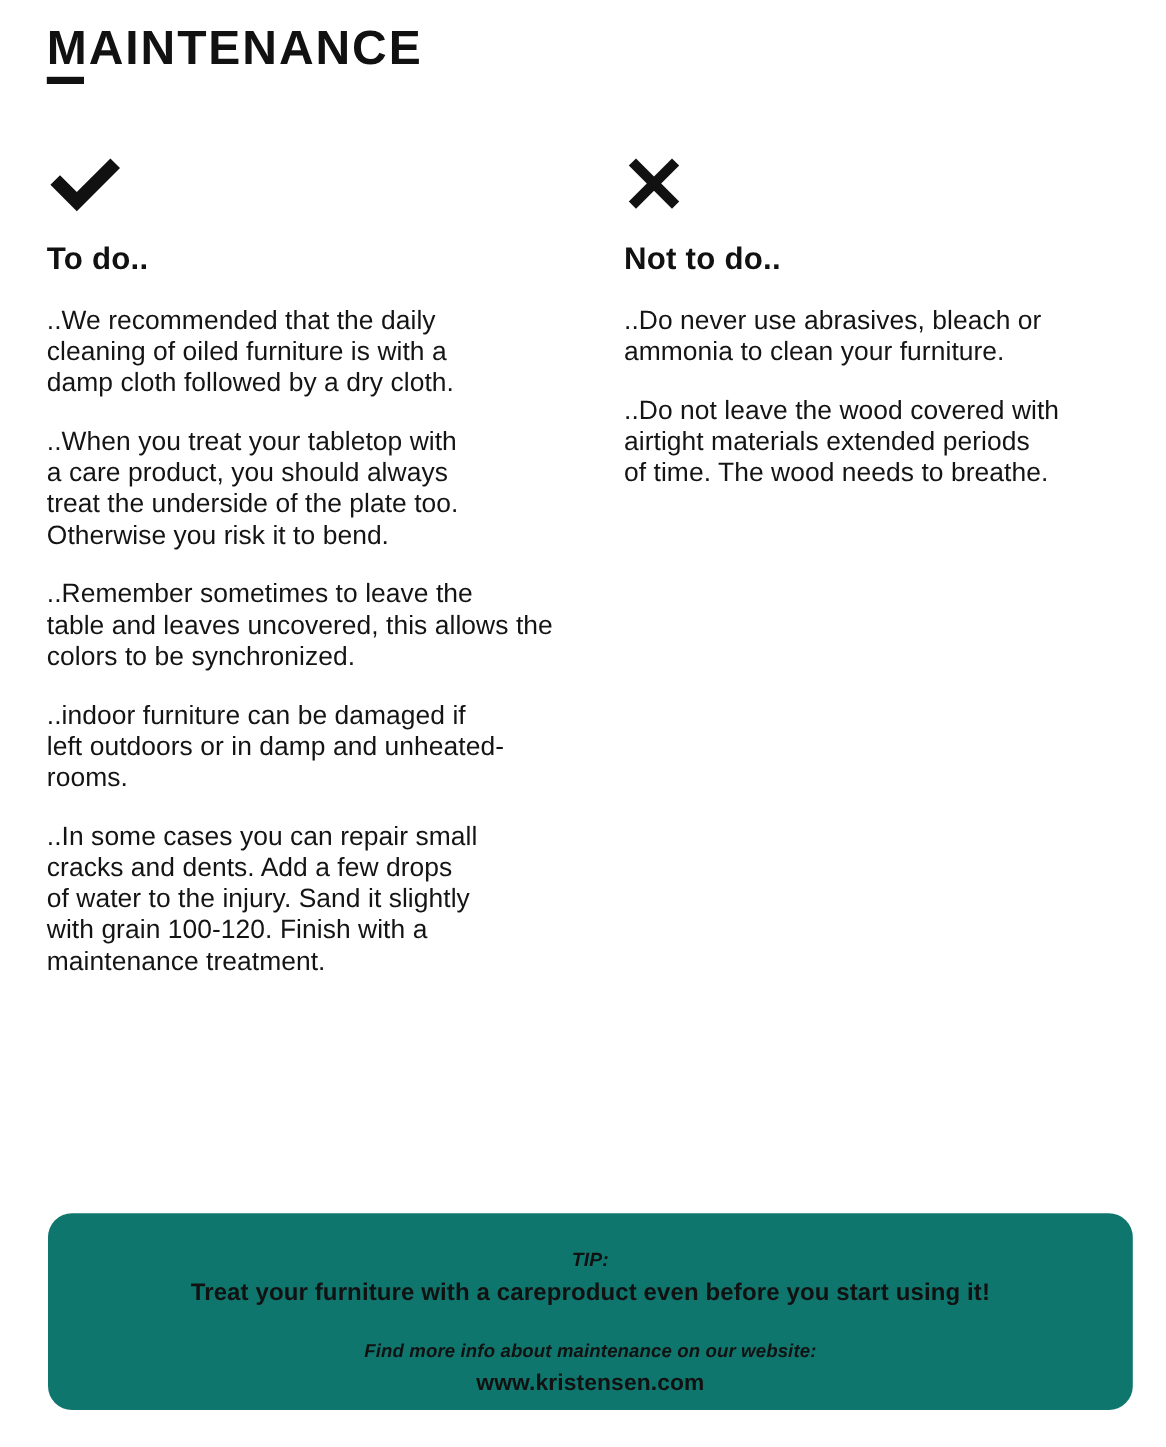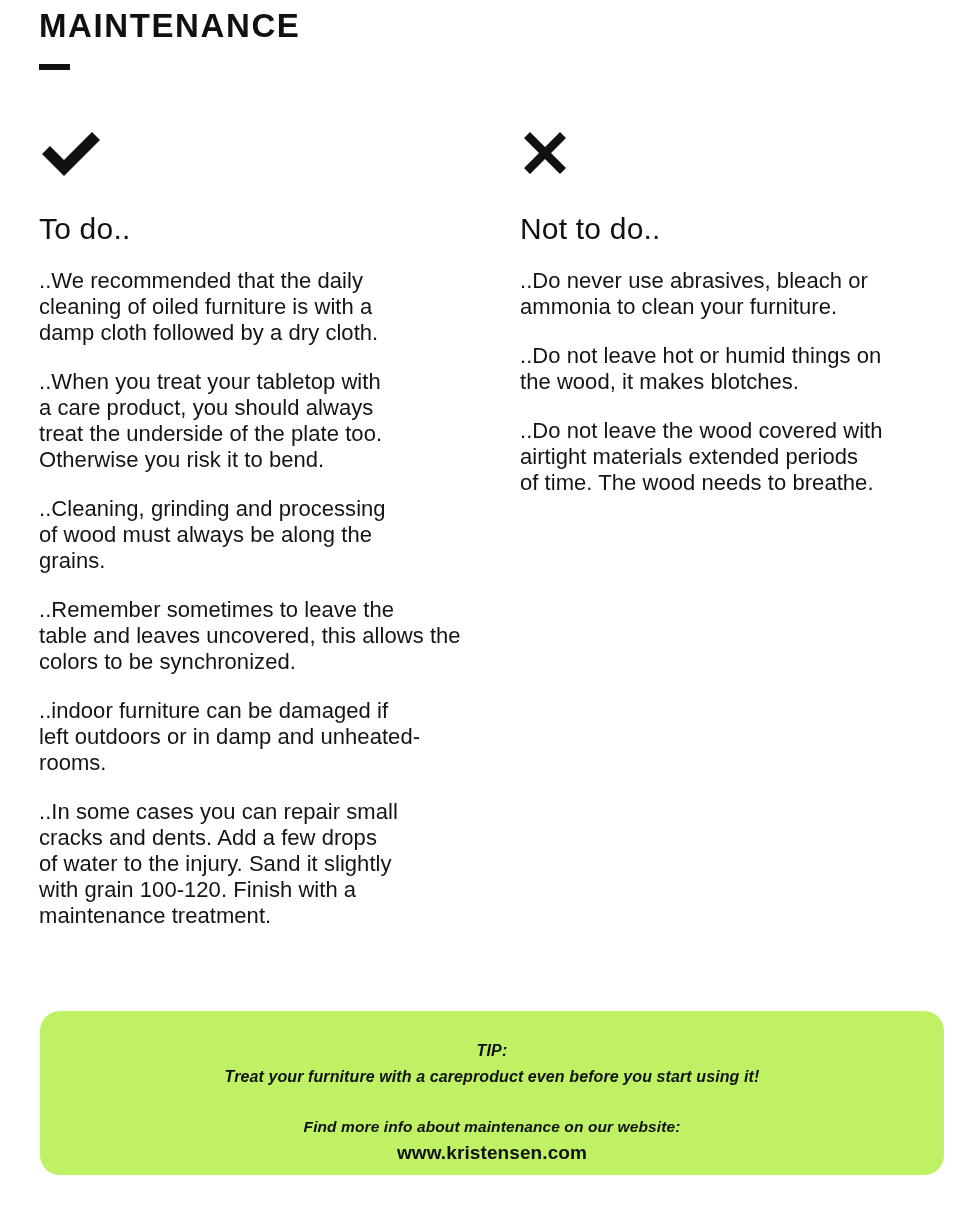--- a/index.html
+++ b/index.html
@@ -22,22 +22,22 @@
     height: 1206px;
     box-sizing: border-box;
     padding: 0;
     overflow: hidden;
   }
 
   
   .page-title {
     position: absolute;
     left: 39px;
-    top: 8px;
-    font-size: 33px;
+    top: 22px;
+    font-size: 40px;
     font-weight: bold;
     letter-spacing: 1.6px;
     line-height: 36px;
     color: #111111;
     margin: 0;
   }
   .title-rule {
     position: absolute;
     left: 39px;
     top: 64px;
@@ -61,25 +61,25 @@
   .col-right { left: 520px; width: 420px; }
 
   .mark-icon {
     display: block;
     height: 56px;
     margin-bottom: 0;
   }
   .mark-icon svg { display: block; }
 
   .col-heading {
-    font-size: 30px;
-    font-weight: normal;
+    font-size: 26px;
+    font-weight: bold;
     line-height: 30px;
     letter-spacing: 0.2px;
-    margin: 30px 0 0 0;
+    margin: 16px 0 0 0;
     color: #111111;
   }
 
   .bullets {
     margin: 0;
     padding: 0;
     list-style: none;
   }
   .bullet {
     font-size: 22px;
@@ -92,36 +92,35 @@
   .bullet:first-child { margin-top: 24px; }
 
   
   .tip-box {
     position: absolute;
     left: 40px;
     top: 1011px;
     width: 904px;
     height: 164px;
     box-sizing: border-box;
-    background: #bef264;
+    background: #0f766e;
     border-radius: 20px;
     text-align: center;
     padding-top: 28px;
   }
   .tip-label {
     font-size: 16px;
     font-weight: bold;
     font-style: italic;
     line-height: 24px;
     letter-spacing: 0.2px;
     margin: 0;
   }
   .tip-text {
-    font-size: 16px;
-    font-style: italic;
+    font-size: 20px;
     font-weight: 600;
     line-height: 24px;
     letter-spacing: 0.1px;
     margin: 2px 0 0 0;
   }
   .tip-more {
     font-size: 15.5px;
     font-style: italic;
     font-weight: 600;
     line-height: 24px;
@@ -155,23 +154,20 @@
       </span>
       <h2 class="col-heading">To do..</h2>
       <div class="bullets">
         <p class="bullet">..We recommended that the daily
 cleaning of oiled furniture is with a
 damp cloth followed by a dry cloth.</p>
         <p class="bullet">..When you treat your tabletop with
 a care product, you should always
 treat the underside of the plate too.
 Otherwise you risk it to bend.</p>
-        <p class="bullet">..Cleaning, grinding and processing
-of wood must always be along the
-grains.</p>
         <p class="bullet">..Remember sometimes to leave the
 table and leaves uncovered, this allows the
 colors to be synchronized.</p>
         <p class="bullet">..indoor furniture can be damaged if
 left outdoors or in damp and unheated-
 rooms.</p>
         <p class="bullet">..In some cases you can repair small
 cracks and dents. Add a few drops
 of water to the injury. Sand it slightly
 with grain 100-120. Finish with a
@@ -182,22 +178,20 @@
     <div class="col col-right">
       <span class="mark-icon">
         <svg width="50" height="50" viewBox="0 0 50 50" aria-hidden="true">
           <path d="M4 10 L10 4 L25 19 L40 4 L46 10 L31 25 L46 40 L40 46 L25 31 L10 46 L4 40 L19 25 Z" fill="#111111"></path>
         </svg>
       </span>
       <h2 class="col-heading">Not to do..</h2>
       <div class="bullets">
         <p class="bullet">..Do never use abrasives, bleach or
 ammonia to clean your furniture.</p>
-        <p class="bullet">..Do not leave hot or humid things on
-the wood, it makes blotches.</p>
         <p class="bullet">..Do not leave the wood covered with
 airtight materials extended periods
 of time. The wood needs to breathe.</p>
       </div>
     </div>
 
   </div>
 
   <div class="tip-box">
     <p class="tip-label">TIP:</p>

